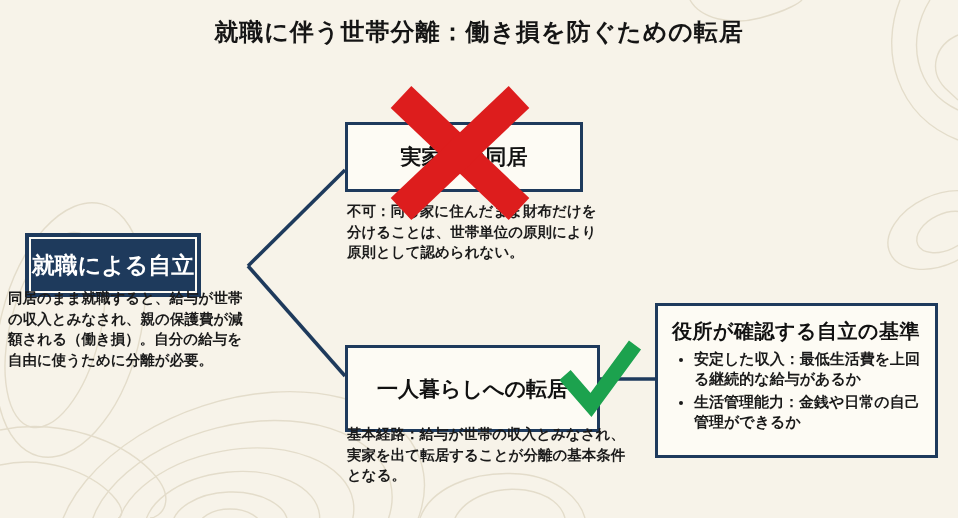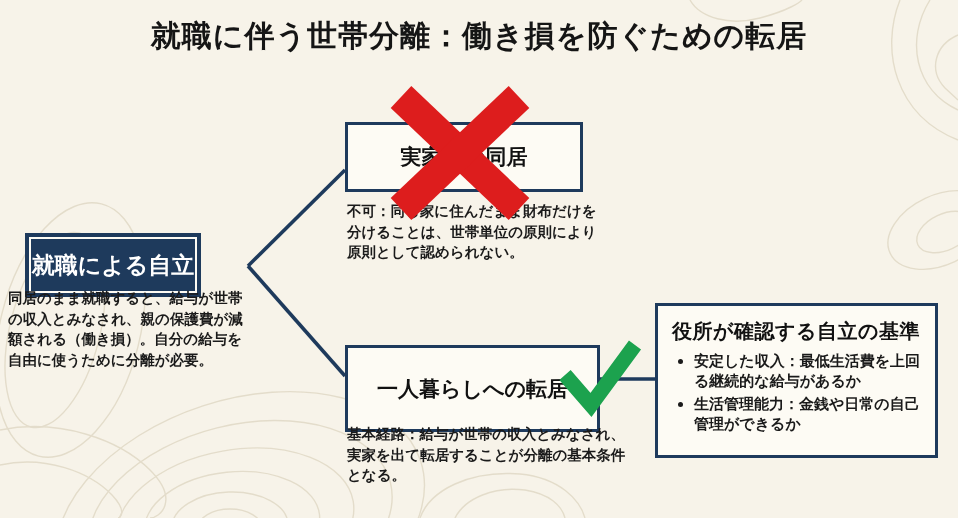--- a/index.html
+++ b/index.html
@@ -10,21 +10,21 @@
   #canvas{
     position:relative;
     width:958px;height:518px;
     background:#f7f3e9;
     overflow:hidden;
   }
   .contour-bg{position:absolute;inset:0;pointer-events:none;}
   .title{
     position:absolute;top:16px;left:0;width:958px;
     text-align:center;
-    font-size:30px;font-weight:800;
+    font-size:24px;font-weight:800;
     color:#151515;
     letter-spacing:1px;
   }
   .edges{position:absolute;inset:0;}
   .node{
     position:absolute;
     box-sizing:border-box;
     display:flex;align-items:center;justify-content:center;
     text-align:center;
     font-weight:800;color:#111;
@@ -49,20 +49,21 @@
   }
   #start-caption{left:8px;top:288px;width:242px;}
   #rejected-caption{left:347px;top:201px;width:252px;}
   #approved-caption{left:347px;top:424px;width:282px;}
   #criteria-box{
     position:absolute;left:655px;top:303px;width:283px;height:155px;
     box-sizing:border-box;
     background:#fdfbf4;
     border:3px solid #1e3a5c;
     padding:10px 12px 24px 14px;
+    font-family:Liberation Mono, monospace;
   }
   #criteria-box h2{
     margin:2px 0 6px 0;
     font-size:20px;font-weight:800;color:#111;
     letter-spacing:0.5px;
   }
   #criteria-box ul{
     margin:0;padding-left:22px;
   }
   #criteria-box li{

